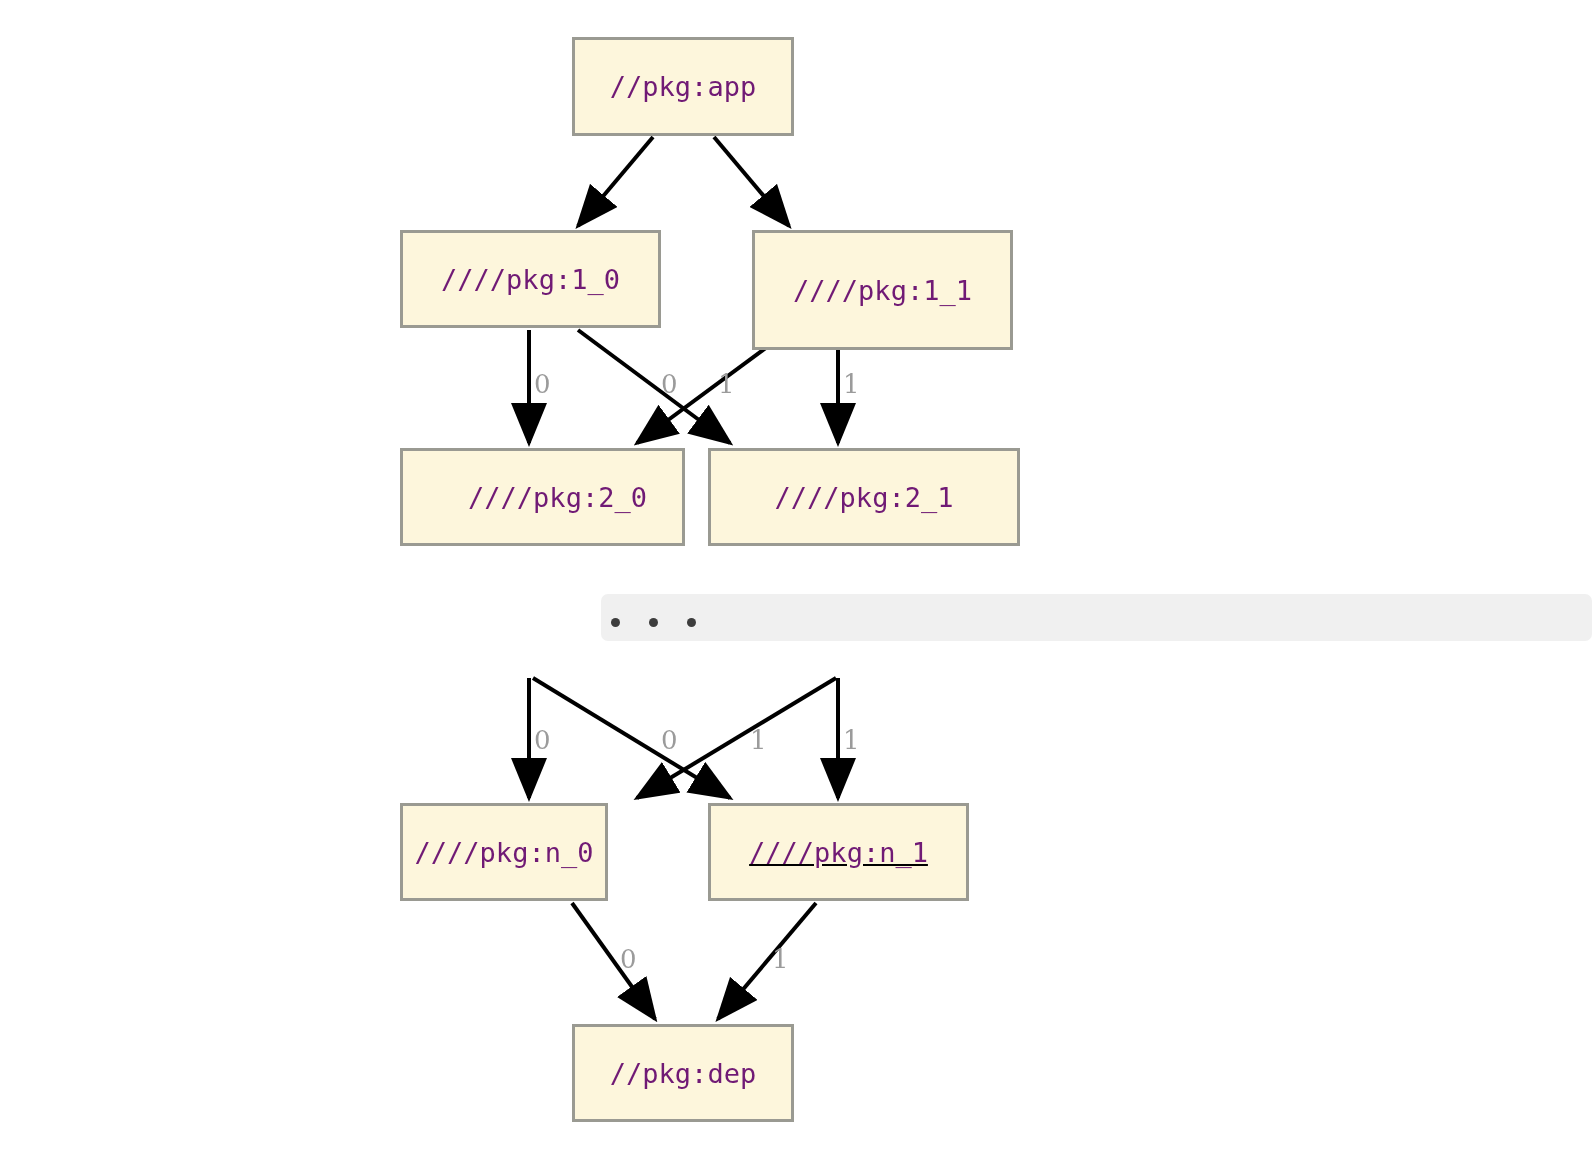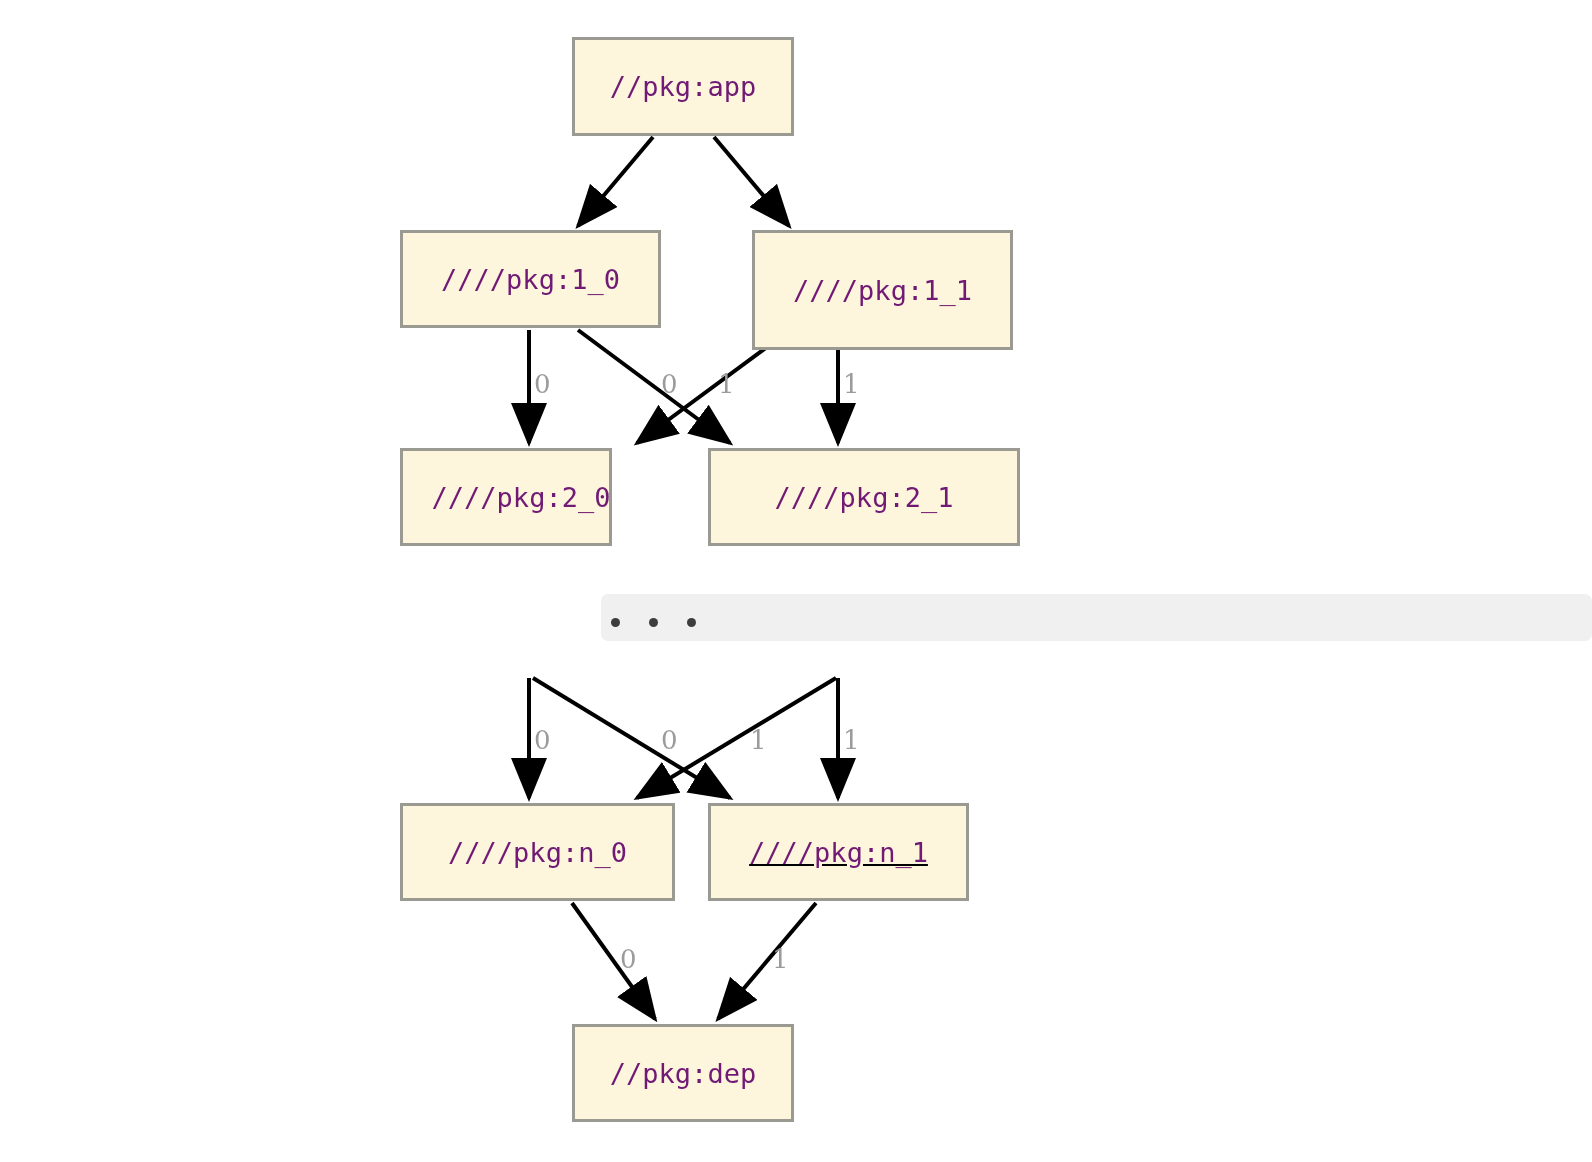--- a/index.html
+++ b/index.html
@@ -107,27 +107,27 @@
   <div id="nodes-layer">
       <div class="node-box" style="left: 572px; top: 37px; width: 222px; height: 99px; background: rgb(253, 246, 220); border-color: rgb(154, 154, 146);">
         <span class="node-label">//pkg:app</span>
       </div>
       <div class="node-box" style="left: 400px; top: 230px; width: 261px; height: 98px; background: rgb(253, 246, 220); border-color: rgb(154, 154, 146);">
         <span class="node-label">////pkg:1_0</span>
       </div>
       <div class="node-box" style="left: 708px; top: 230px; width: 261px; height: 120px; background: rgb(253, 246, 220); border-color: rgb(154, 154, 146); margin-left: 44px;">
         <span class="node-label">////pkg:1_1</span>
       </div>
-      <div class="node-box" style="left: 400px; top: 448px; width: 212px; height: 98px; background: rgb(253, 246, 220); border-color: rgb(154, 154, 146); padding-left: 30px;">
+      <div class="node-box" style="left: 400px; top: 448px; width: 285px; height: 98px; background: rgb(253, 246, 220); border-color: rgb(154, 154, 146); padding-left: 30px;">
         <span class="node-label">////pkg:2_0</span>
       </div>
       <div class="node-box" style="left: 708px; top: 448px; width: 312px; height: 98px; background: rgb(253, 246, 220); border-color: rgb(154, 154, 146);">
         <span class="node-label">////pkg:2_1</span>
       </div>
-      <div class="node-box" style="left: 400px; top: 803px; width: 275px; height: 98px; background: rgb(253, 246, 220); border-color: rgb(154, 154, 146);">
+      <div class="node-box" style="left: 400px; top: 803px; width: 208px; height: 98px; background: rgb(253, 246, 220); border-color: rgb(154, 154, 146);">
         <span class="node-label">////pkg:n_0</span>
       </div>
       <div class="node-box" style="left: 708px; top: 803px; width: 261px; height: 98px; background: rgb(253, 246, 220); border-color: rgb(154, 154, 146); text-decoration: underline;">
         <span class="node-label">////pkg:n_1</span>
       </div>
       <div class="node-box" style="left: 572px; top: 1024px; width: 222px; height: 98px; background: rgb(253, 246, 220); border-color: rgb(154, 154, 146);">
         <span class="node-label">//pkg:dep</span>
       </div>
     </div>
   <div id="edge-labels-layer">

